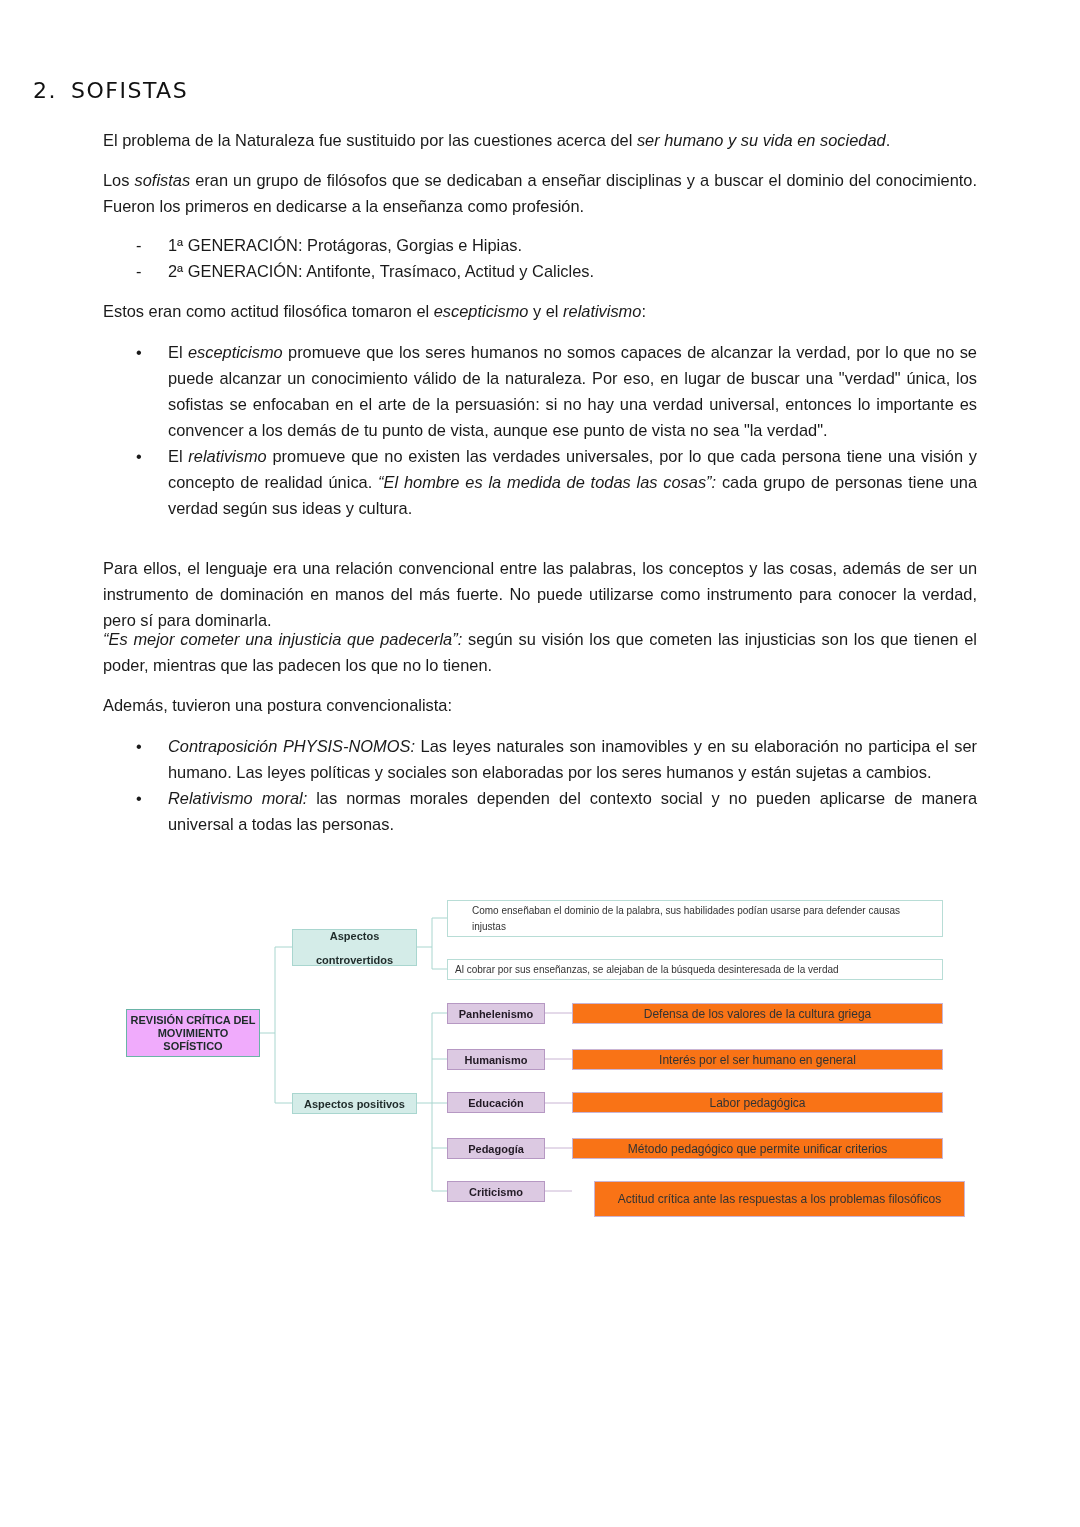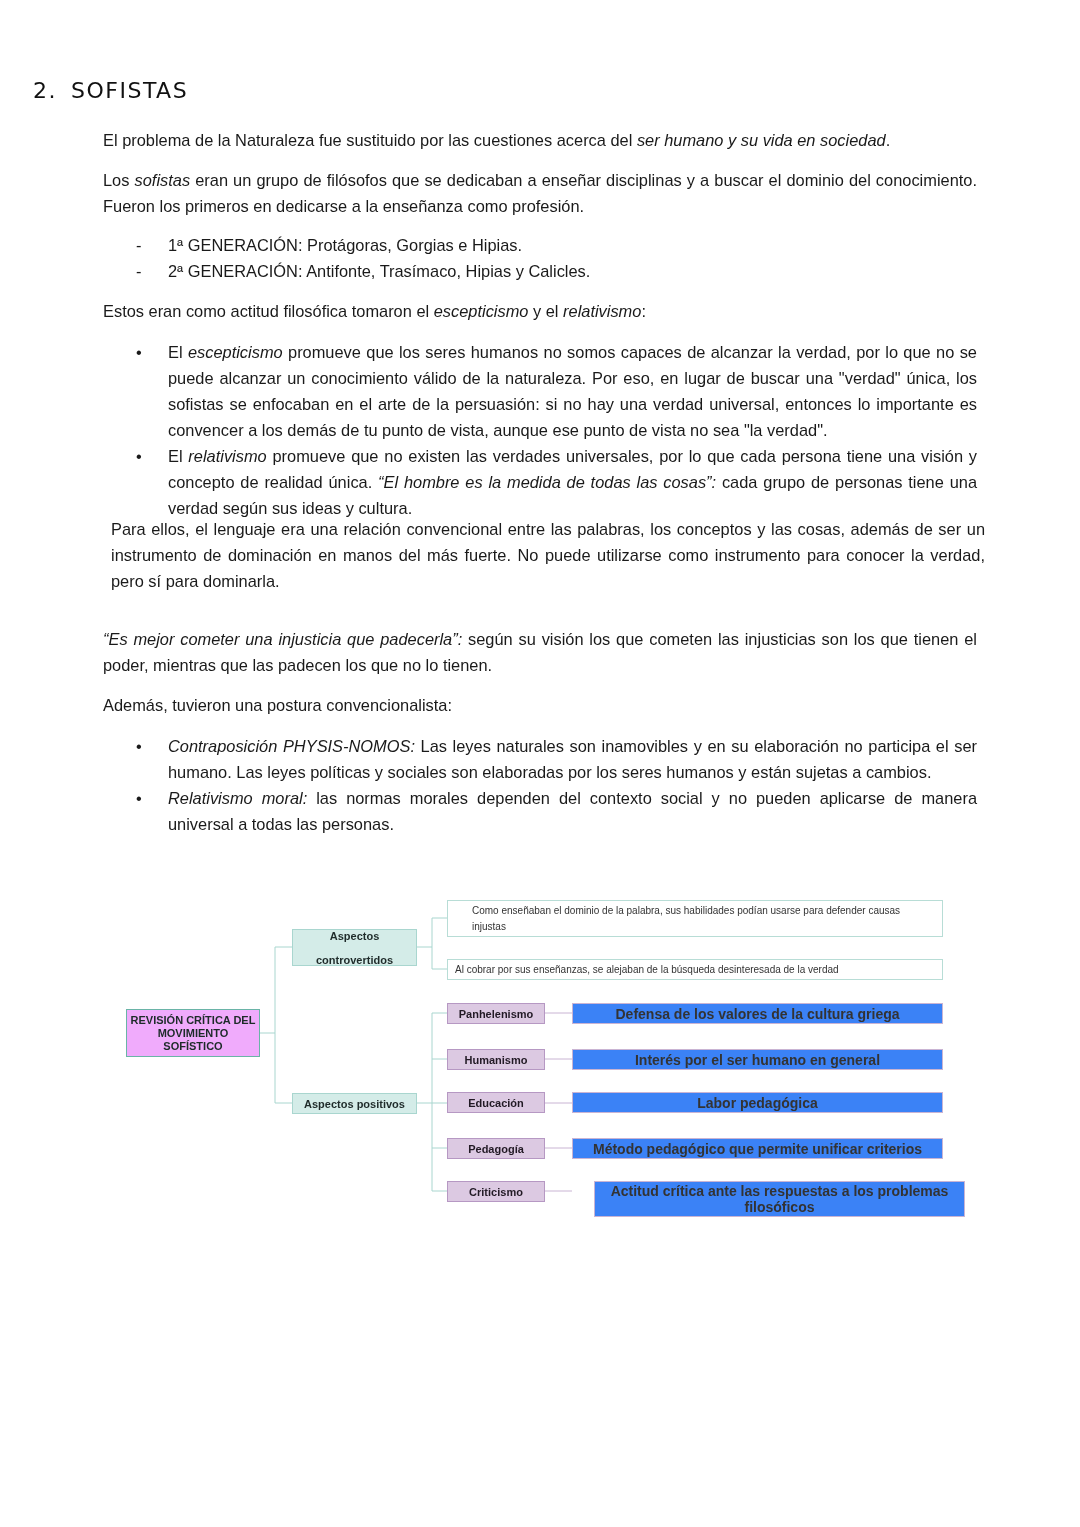--- a/index.html
+++ b/index.html
@@ -17,54 +17,54 @@
   .dash .mark { left: 33px; }
   
   .diagram { position: absolute; left: 0; top: 0; width: 1080px; height: 1527px; pointer-events: none; }
   .diagram svg { position: absolute; left: 0; top: 0; }
   .box { position: absolute; box-sizing: border-box; display: flex; align-items: center; justify-content: center;
          text-align: center; font-family: "Liberation Sans", sans-serif; pointer-events: auto; }
   .root { background: #f0abfc; border: 1px solid #6ab4a7; font-weight: bold; font-size: 11px; line-height: 13px; color: #1d2b29; }
   .mid { background: #d4ece8; border: 1px solid #a9d6cf; font-weight: bold; font-size: 11px; line-height: 24px; color: #1f2b2a; }
   .leaf-t { background: #ffffff; border: 1.5px solid #b8ddd6; font-size: 10px; line-height: 16px; color: #333; justify-content: flex-start; text-align: left; padding: 0 7px; }
   .cat { background: #dcc9e2; border: 1px solid #b698c3; font-weight: bold; font-size: 11px; color: #221a25; }
-  .desc { background: #3b82f6; border: 1.5px solid #c9b4d3; font-size: 14px; color: #333; font-weight: bold; }
+  .desc { background: #f97316; border: 1.5px solid #c9b4d3; font-size: 12px; color: #333; }
 </style>
 </head>
 <body>
 
 <div class="title">
   <span class="num">2.</span><span>SOFISTAS</span>
 </div>
 
 <div class="page">
 
   <div class="p" style="top:127px;">
     <span>El problema de la Naturaleza fue sustituido por las cuestiones acerca del </span><i>ser humano y su vida en sociedad</i><span>.</span>
   </div>
 
   <div class="p" style="top:167px;">
     <span>Los </span><i>sofistas</i><span> eran un grupo de filósofos que se dedicaban a enseñar disciplinas y a buscar el dominio del conocimiento. Fueron los primeros en dedicarse a la enseñanza como profesión.</span>
   </div>
 
   <ul class="list dash" style="top:232px;">
     <li><span class="mark">-</span><span>1ª GENERACIÓN: Protágoras, Gorgias e Hipias.</span></li>
-    <li><span class="mark">-</span><span>2ª GENERACIÓN: Antifonte, Trasímaco, Hipias y Calicles.</span></li>
+    <li><span class="mark">-</span><span>2ª GENERACIÓN: Antifonte, Trasímaco, Actitud y Calicles.</span></li>
   </ul>
 
   <div class="p" style="top:298px;">
     <span>Estos eran como actitud filosófica tomaron el </span><i>escepticismo</i><span> y el </span><i>relativismo</i><span>:</span>
   </div>
 
   <ul class="list" style="top:339px;">
     <li><span class="mark">•</span><span>El </span><i>escepticismo</i><span> promueve que los seres humanos no somos capaces de alcanzar la verdad, por lo que no se puede alcanzar un conocimiento válido de la naturaleza. Por eso, en lugar de buscar una "verdad" única, los sofistas se enfocaban en el arte de la persuasión: si no hay una verdad universal, entonces lo importante es convencer a los demás de tu punto de vista, aunque ese punto de vista no sea "la verdad".</span></li>
     <li><span class="mark">•</span><span>El </span><i>relativismo</i><span> promueve que no existen las verdades universales, por lo que cada persona tiene una visión y concepto de realidad única. </span><i>“El hombre es la medida de todas las cosas”:</i><span> cada grupo de personas tiene una verdad según sus ideas y cultura.</span></li>
   </ul>
 
-  <div class="p" style="top:516px;margin-left:8px;">Para ellos, el lenguaje era una relación convencional entre las palabras, los conceptos y las cosas, además de ser un instrumento de dominación en manos del más fuerte. No puede utilizarse como instrumento para conocer la verdad, pero sí para dominarla.</div>
+  <div class="p" style="top:555px;">Para ellos, el lenguaje era una relación convencional entre las palabras, los conceptos y las cosas, además de ser un instrumento de dominación en manos del más fuerte. No puede utilizarse como instrumento para conocer la verdad, pero sí para dominarla.</div>
 
   <div class="p" style="top:626px;">
     <i>“Es mejor cometer una injusticia que padecerla”:</i><span> según su visión los que cometen las injusticias son los que tienen el poder, mientras que las padecen los que no lo tienen.</span>
   </div>
 
   <div class="p" style="top:692px;">Además, tuvieron una postura convencionalista:</div>
 
   <ul class="list" style="top:733px;">
     <li><span class="mark">•</span><i>Contraposición PHYSIS-NOMOS:</i><span> Las leyes naturales son inamovibles y en su elaboración no participa el ser humano. Las leyes políticas y sociales son elaboradas por los seres humanos y están sujetas a cambios.</span></li>
     <li><span class="mark">•</span><i>Relativismo moral:</i><span> las normas morales dependen del contexto social y no pueden aplicarse de manera universal a todas las personas.</span></li>

